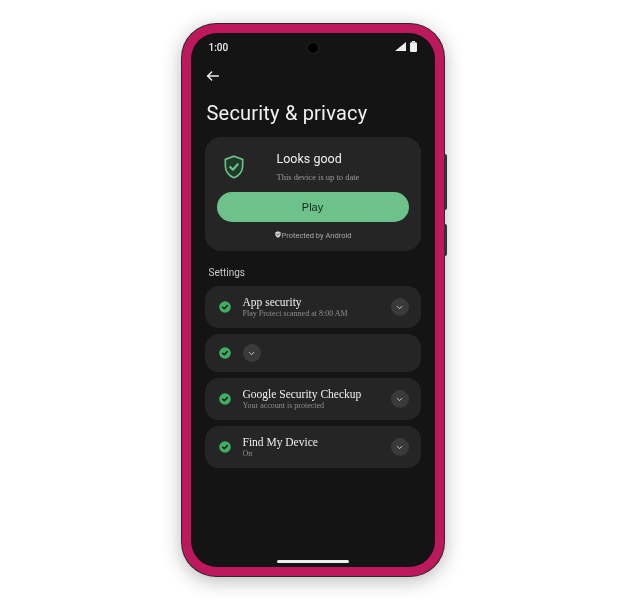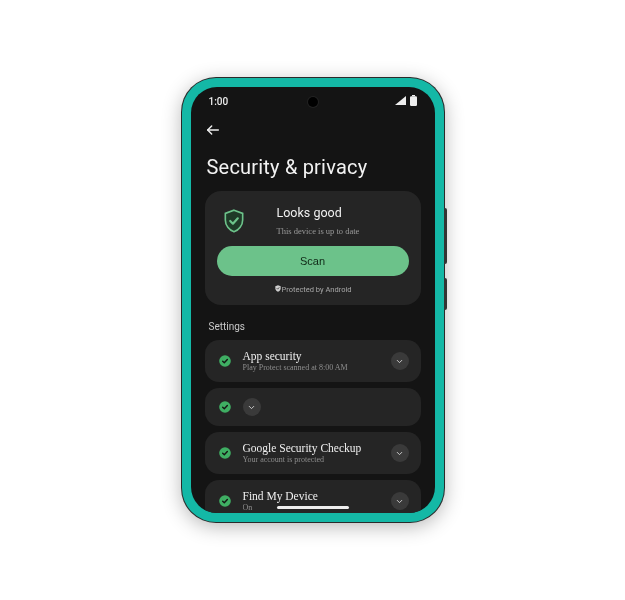--- a/index.html
+++ b/index.html
@@ -8,22 +8,22 @@
     height: 600px;
     background: #fff;
     font-family: -apple-system, BlinkMacSystemFont, "Segoe UI", Roboto, sans-serif;
     display: flex;
     align-items: center;
     justify-content: center;
     overflow: hidden;
   }
   .phone {
     width: 262px;
-    height: 444px;
-    background: #14b8a6;
+    height: 552px;
+    background: #be185d;
     border-radius: 34px;
     position: relative;
     box-shadow: 0 0 0 1px #2a2a2a, 0 4px 20px rgba(0,0,0,0.3);
     padding: 9px;
   }
   .side-btn {
     position: absolute;
     right: -3px;
     width: 3px;
     background: #333;
@@ -186,21 +186,21 @@
             <svg width="26" height="26" viewBox="0 0 24 24">
               <path d="M12 2 L20 5 V11 C20 16 16.5 20.5 12 22 C7.5 20.5 4 16 4 11 V5 Z" fill="#1f3a28" stroke="#6cc28a" stroke-width="1.5"></path>
               <path d="M8.5 12 L11 14.5 L15.5 9.5" stroke="#6cc28a" stroke-width="2" fill="none" stroke-linecap="round" stroke-linejoin="round"></path>
             </svg>
           </div>
           <div class="status-txt">
             <div class="t1">Looks good</div>
             <div class="t2">This device is up to date</div>
           </div>
         </div>
-        <button class="scan-btn">Scan</button>
+        <button class="scan-btn">Play</button>
         <div class="protected">
           <span>
             <svg width="8" height="9" viewBox="0 0 24 24">
                 <path d="M12 2 L20 5 V11 C20 16 16.5 20.5 12 22 C7.5 20.5 4 16 4 11 V5 Z" fill="#cfcfcf"></path>
                 <path d="M9 12 L11 14 L15 9.5" stroke="#252525" stroke-width="2.2" fill="none" stroke-linecap="round" stroke-linejoin="round"></path>
               </svg>
           </span>
           <span>Protected by Android</span>
         </div>
       </div>

